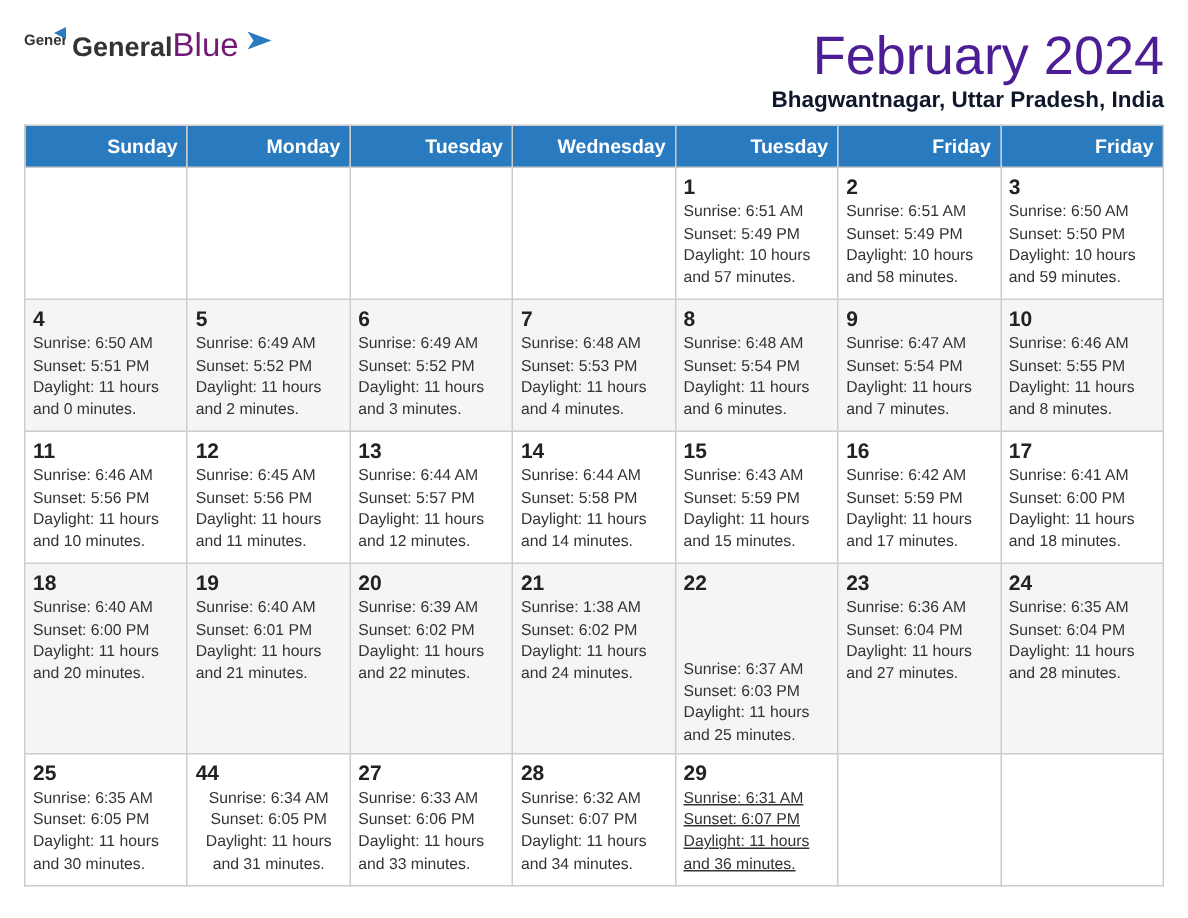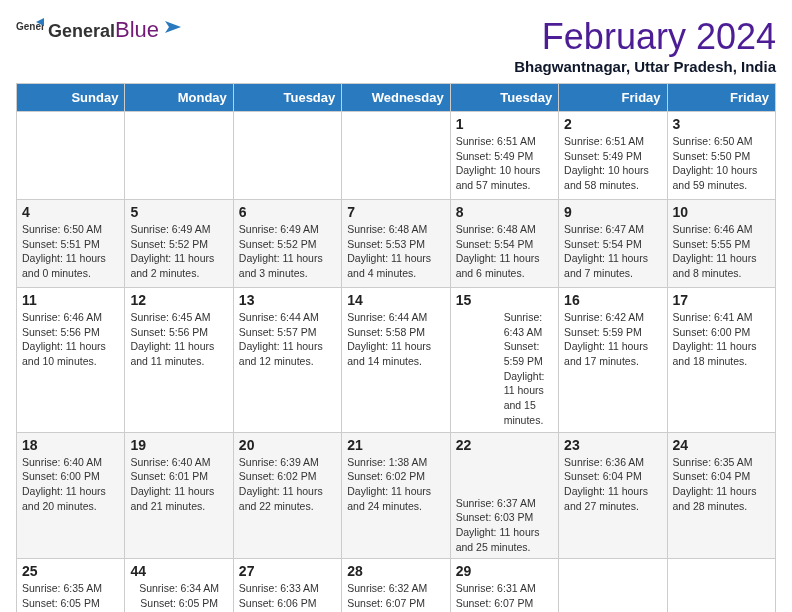--- a/index.html
+++ b/index.html
@@ -229,21 +229,21 @@
         </td>
         <td>
           <div class="day-number">14</div>
           <div class="day-info" style="white-space: pre-line;">Sunrise: 6:44 AM
 Sunset: 5:58 PM
 Daylight: 11 hours
 and 14 minutes.</div>
         </td>
         <td>
           <div class="day-number">15</div>
-          <div class="day-info" style="white-space: pre-line; margin-left: 48px;">Sunrise: 6:43 AM
+          <div class="day-info" style="white-space: pre-line;">Sunrise: 6:43 AM
 Sunset: 5:59 PM
 Daylight: 11 hours
 and 15 minutes.</div>
         </td>
         <td>
           <div class="day-number">16</div>
           <div class="day-info" style="white-space: pre-line;">Sunrise: 6:42 AM
 Sunset: 5:59 PM
 Daylight: 11 hours
 and 17 minutes.</div>
@@ -331,21 +331,21 @@
         </td>
         <td>
           <div class="day-number">28</div>
           <div class="day-info" style="white-space: pre-line;">Sunrise: 6:32 AM
 Sunset: 6:07 PM
 Daylight: 11 hours
 and 34 minutes.</div>
         </td>
         <td>
           <div class="day-number">29</div>
-          <div class="day-info" style="white-space: pre-line;">Sunrise: 6:31 AM
+          <div class="day-info" style="white-space: pre-line; text-decoration: underline;">Sunrise: 6:31 AM
 Sunset: 6:07 PM
 Daylight: 11 hours
 and 36 minutes.</div>
         </td>
         <td class="empty-cell"></td>
         <td class="empty-cell"></td>
       </tr>
     </tbody>
 </table>
 

